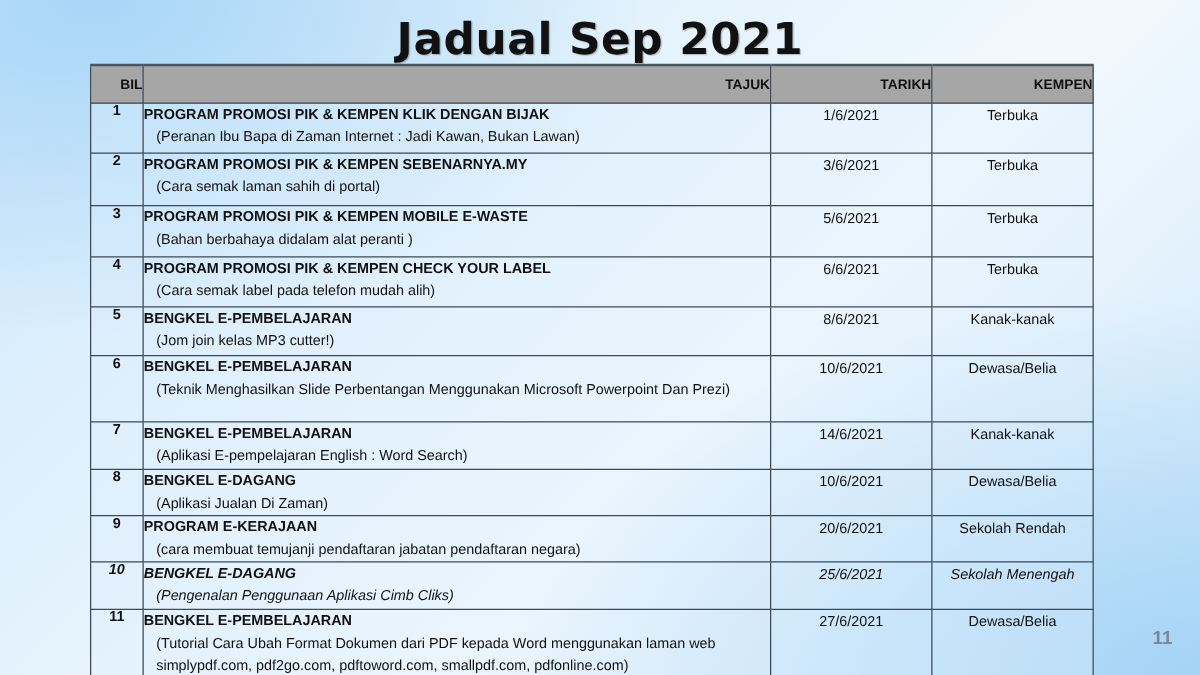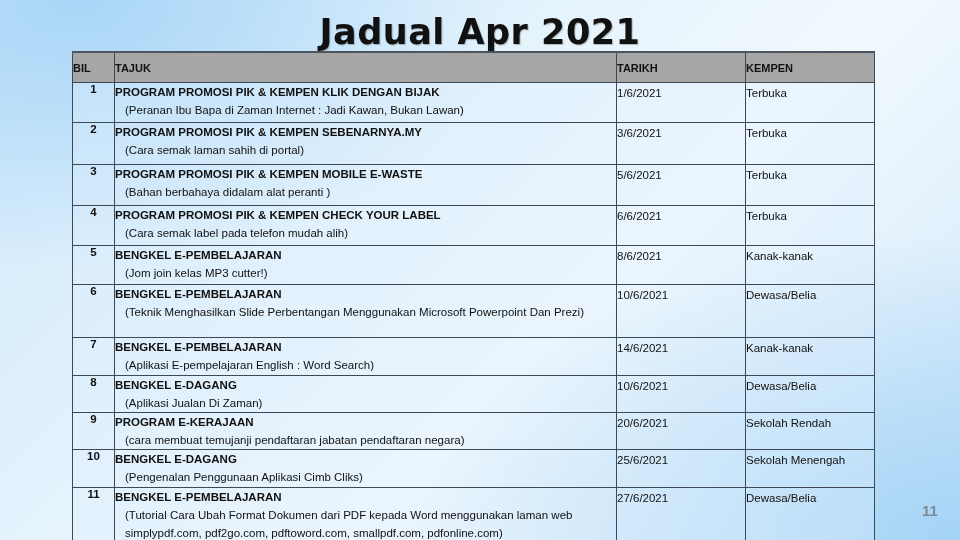--- a/index.html
+++ b/index.html
@@ -18,38 +18,38 @@
       text-shadow: 1px 1px 1px rgba(0,0,0,0.25);
     }
     table.schedule {
       position: absolute; left: 72px; top: 51px; width: 802px;
       border-collapse: collapse; table-layout: fixed; font-size: 11.5px; color: #111;
     }
     table.schedule th, table.schedule td {
       border: 1px solid #3d4a55; vertical-align: top; padding: 0;
     }
     table.schedule thead th {
-      background: #a6a6a6; font-weight: bold; font-size: 11px; text-align: left;
+      background: #a6a6a6; font-weight: bold; font-size: 11px; text-align: right;
       height: 29px; vertical-align: middle; border-top: 2px solid #4a5560;
     }
     table.schedule tbody td { background: rgba(220, 238, 252, 0.35); }
     td.bil { text-align: center; font-weight: bold; padding-top: 4px; }
     td.tajuk { padding: 3px 8px 2px 7px; line-height: 18px; }
-    td.tarikh, td.sasaran { padding-top: 2px; line-height: 20px; margin-top: 36px; }
+    td.tarikh, td.sasaran { text-align: center; padding-top: 2px; line-height: 20px; margin-top: 36px; }
     .t-main { font-weight: bold; display: block; }
     .t-sub { display: block; margin-left: 10px; }
     .page-number {
       position: absolute; left: 912px; top: 502px; width: 36px; text-align: center;
       font-weight: bold; font-size: 15px; color: #7d8a96;
     }
   </style>
 </head>
 <body>
 
-<h1 class="slide-title">Jadual Apr 2021</h1>
+<h1 class="slide-title">Jadual Sep 2021</h1>
 
 <table class="schedule">
   <colgroup>
     <col style="width:42px">
     <col style="width:502px">
     <col style="width:129px">
     <col style="width:129px">
   </colgroup>
   <thead>
     <tr>
@@ -134,21 +134,21 @@
       </tr>
       <tr style="height: 36px;">
         <td class="bil">9</td>
         <td class="tajuk">
           <span class="t-main">PROGRAM E-KERAJAAN</span>
           <span class="t-sub">(cara membuat temujanji pendaftaran jabatan pendaftaran negara)</span>
         </td>
         <td class="tarikh">20/6/2021</td>
         <td class="sasaran">Sekolah Rendah</td>
       </tr>
-      <tr style="height: 38px;">
+      <tr style="height: 38px; font-style: italic;">
         <td class="bil">10</td>
         <td class="tajuk">
           <span class="t-main">BENGKEL E-DAGANG</span>
           <span class="t-sub">(Pengenalan Penggunaan Aplikasi Cimb Cliks)</span>
         </td>
         <td class="tarikh">25/6/2021</td>
         <td class="sasaran">Sekolah Menengah</td>
       </tr>
       <tr style="height: 53px;">
         <td class="bil">11</td>

